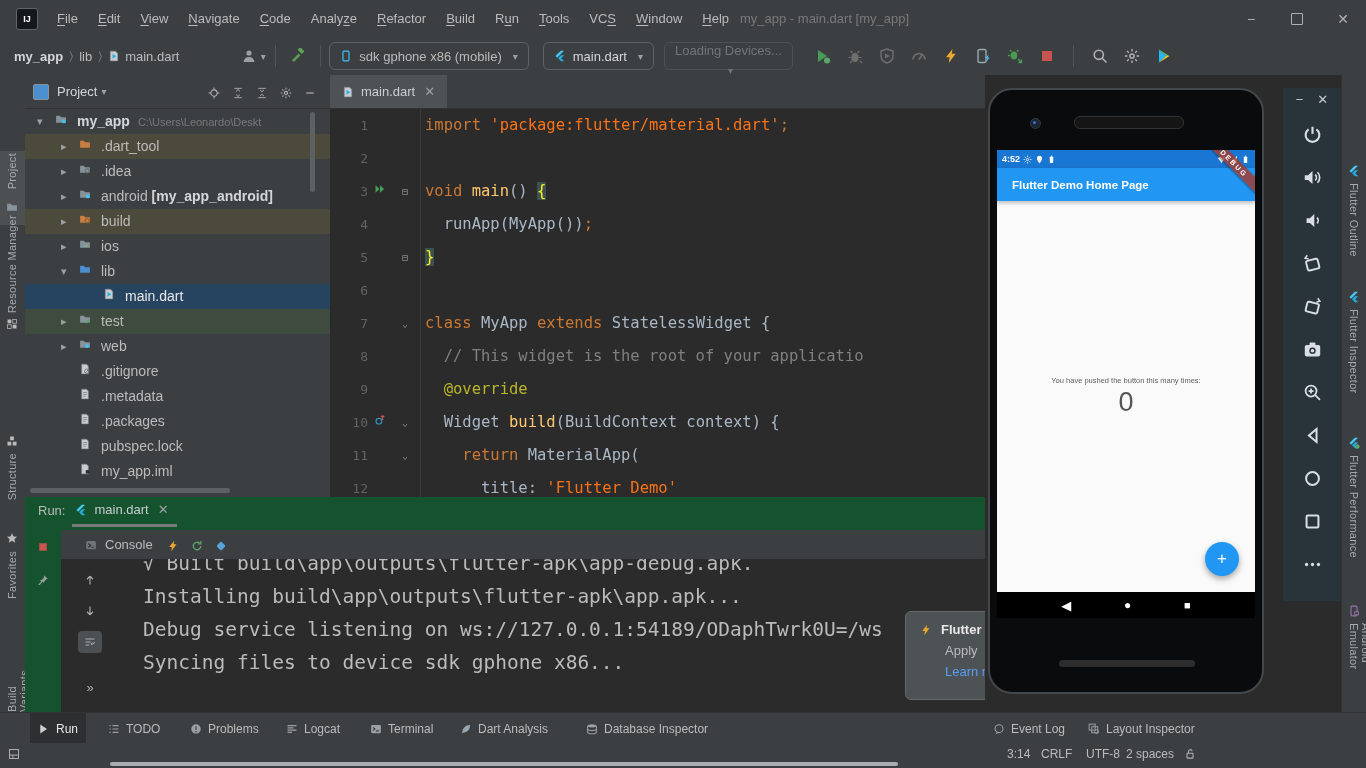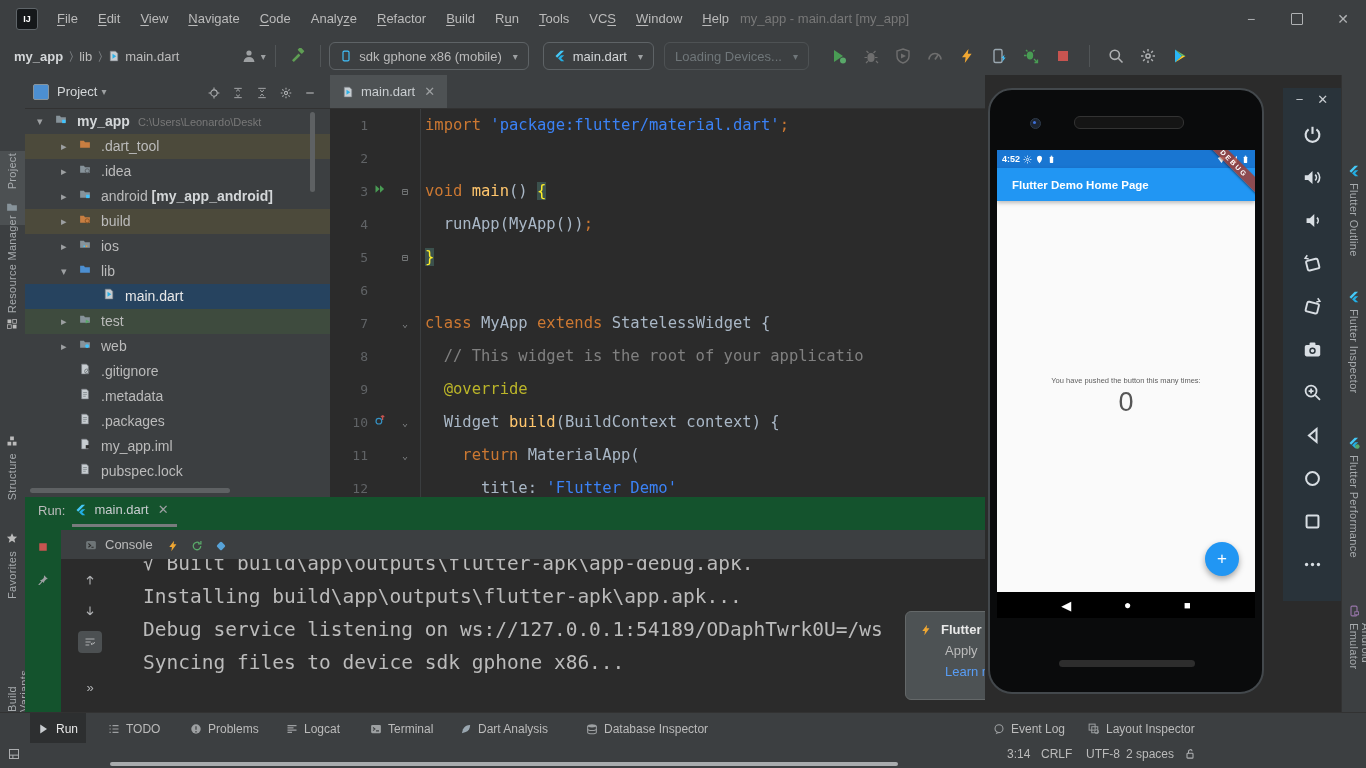--- a/index.html
+++ b/index.html
@@ -24,21 +24,21 @@
   .win-btn{width:46px;height:37px;display:flex;align-items:center;justify-content:center;color:#AFB1B3;font-size:14px;}
   .win-max{width:10px;height:10px;border:1.4px solid #AFB1B3;border-radius:1px;}
 
   
   #toolbar{left:0;top:37px;width:1366px;height:38px;background:#3C3F41;border-bottom:1px solid #323232;
            display:flex;align-items:center;}
   .crumb-sep{color:#7a7e81;margin:0 6px;font-size:12px;}
   .tb-divider{width:1px;height:22px;background:#515557;margin:0 8px;}
   .combo{display:flex;align-items:center;gap:7px;border:1px solid #5E6366;border-radius:6px;
          height:26px;padding:0 10px;}
-  .combo.disabled{color:#6F7679;border-color:#4E5254;}
+  .combo.disabled{color:#6F7679;border-color:#4E5254;flex-direction:column;}
   .dd{color:#9DA0A2;font-size:10px;margin-left:4px;}
   .tb-act{width:28px;height:26px;display:flex;align-items:center;justify-content:center;}
 
   
   #left-stripe{left:0;top:75px;width:25px;height:637px;background:#3C3F41;border-right:1px solid #323232;}
   #right-stripe{left:1341px;top:75px;width:25px;height:637px;background:#3C3F41;border-left:1px solid #323232;}
   .vtext{writing-mode:vertical-rl;transform:rotate(180deg);font-size:11px;color:#A7ABAE;letter-spacing:.3px;}
   .vtext-r{writing-mode:vertical-rl;font-size:11px;color:#A7ABAE;letter-spacing:.3px;}
   .stripe-item-bg{background:#4C5052;border-radius:0;}
 
@@ -61,21 +61,21 @@
   #tabbar{height:33px;background:#3C3F41;border-bottom:1px solid #323232;display:flex;}
   .ed-tab{display:flex;align-items:center;gap:7px;background:#4E5254;padding:0 12px;color:#C9CDD0;}
   .tab-close{color:#9DA0A2;font-size:13px;margin-left:2px;}
   #code-area{position:relative;font-family:"DejaVu Sans Mono","Liberation Mono",monospace;font-size:15.5px;}
   .code-line{position:relative;height:33px;line-height:33px;white-space:pre;}
   .gut-num{position:absolute;left:0;width:38px;text-align:right;color:#606366;font-size:13px;font-family:"DejaVu Sans Mono",monospace;}
   .gut-ic{position:absolute;left:44px;top:8px;}
   .fold{position:absolute;left:72px;color:#8A8D8F;font-size:10px;}
   .code-txt{position:absolute;left:95px;}
   .gutter-line{position:absolute;left:90px;top:0;bottom:0;width:1px;background:#3A3D3F;}
-  .k{color:#CC7832;} .s{color:#3b82f6;} .d{color:#A9B7C6;} .fn{color:#FFC66D;}
+  .k{color:#CC7832;} .s{color:#f97316;} .d{color:#A9B7C6;} .fn{color:#FFC66D;}
   .an{color:#BBB529;} .c{color:#808080;} .mb{color:#FFEF28;background:#3B514D;}
 
   
   #run-panel{left:25px;top:497px;width:1316px;height:215px;background:#14532d;overflow:hidden;}
   #run-header{height:30px;display:flex;align-items:flex-start;}
   #run-tab{display:flex;align-items:center;gap:7px;padding:5px 10px 0 10px;color:#C9CDD0;}
   #run-tab-underline{position:absolute;left:47px;top:27px;width:105px;height:3px;background:#787B7D;}
   #console-toolbar{position:absolute;left:36px;top:33px;right:0;height:29px;background:#3C3F41;
                    border-bottom:1px solid #323232;display:flex;align-items:center;gap:14px;padding-left:24px;}
   #run-left-rail{position:absolute;left:0;top:33px;width:36px;bottom:0;display:flex;flex-direction:column;align-items:center;padding-top:8px;gap:18px;}
@@ -521,33 +521,33 @@
               <path d="M3.5 1.5h6.5l2.5 2.5v10.5H3.5z" fill="#C7CDD1" stroke="#7a8084" stroke-width=".8"></path>
               <path d="M5.5 6h5M5.5 8.5h5M5.5 11h3.5" stroke="#7a8084" stroke-width="1"></path>
             </svg>
           </span>
           <span class="lbl" style="left: 76px;">.packages</span>
         </div>
         <div class="tree-row">
           <span class="ic sm tic" style="left: 54px;">
             <svg viewBox="0 0 16 16">
               <path d="M3.5 1.5h6.5l2.5 2.5v10.5H3.5z" fill="#C7CDD1" stroke="#7a8084" stroke-width=".8"></path>
+              <path d="M5.5 6h5M5.5 8.5h5M5.5 11h3.5" stroke="#7a8084" stroke-width="1"></path>
+            </svg>
+          </span>
+          <span class="lbl" style="left: 76px;">pubspec.lock</span>
+        </div>
+        <div class="tree-row">
+          <span class="ic sm tic" style="left: 54px;">
+            <svg viewBox="0 0 16 16">
+              <path d="M3.5 1.5h6.5l2.5 2.5v10.5H3.5z" fill="#C7CDD1" stroke="#7a8084" stroke-width=".8"></path>
               <rect x="9" y="9.5" width="4.5" height="4.5" fill="#2B2B2B"></rect>
             </svg>
           </span>
           <span class="lbl" style="left: 76px;">my_app.iml</span>
-        </div>
-        <div class="tree-row">
-          <span class="ic sm tic" style="left: 54px;">
-            <svg viewBox="0 0 16 16">
-              <path d="M3.5 1.5h6.5l2.5 2.5v10.5H3.5z" fill="#C7CDD1" stroke="#7a8084" stroke-width=".8"></path>
-              <path d="M5.5 6h5M5.5 8.5h5M5.5 11h3.5" stroke="#7a8084" stroke-width="1"></path>
-            </svg>
-          </span>
-          <span class="lbl" style="left: 76px;">pubspec.lock</span>
         </div>
       </div>
     <div class="abs sbar" style="left:5px;top:413px;width:200px;height:5px;"></div>
     <div class="abs sbar" style="left:285px;top:37px;width:5px;height:80px;"></div>
   </div>
 
   <div class="abs" id="editor">
     <div id="tabbar">
       <div class="ed-tab">
         <span class="ic sm">

